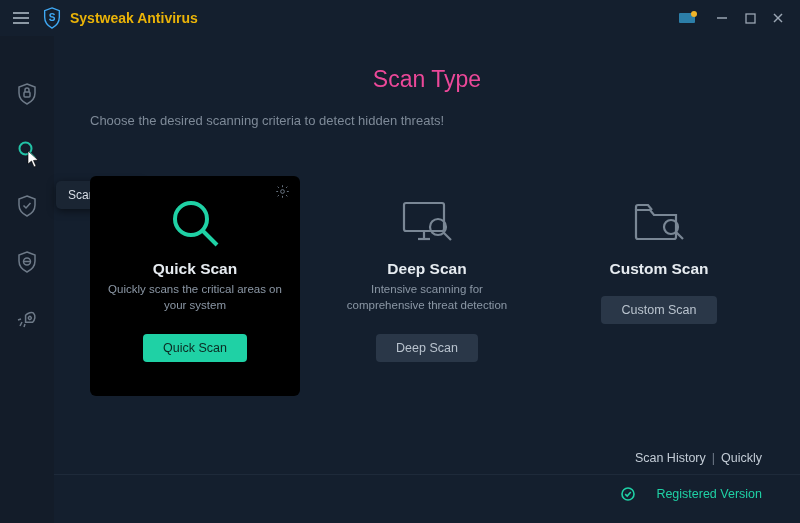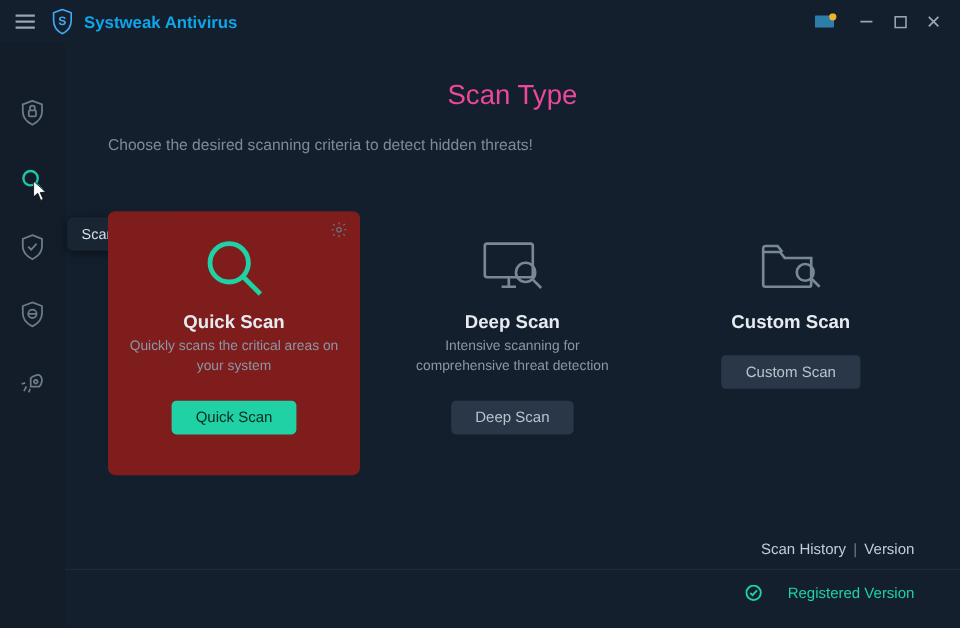--- a/index.html
+++ b/index.html
@@ -3,38 +3,38 @@
 <meta charset="utf-8">
 <style>
   * { box-sizing: border-box; margin: 0; padding: 0; font-family: "Segoe UI", Arial, sans-serif; }
   html, body { width: 800px; height: 523px; overflow: hidden; background: #0f1824; }
   .root { width: 800px; height: 523px; display: flex; flex-direction: column; background: #141f2e; }
   .titlebar { height: 36px; display: flex; align-items: center; padding: 0 8px 0 4px; color: #cfd6df; }
   .hamburger { width: 34px; height: 36px; display: flex; align-items: center; justify-content: center; cursor: pointer; }
   .hamburger svg { stroke: #9aa6b3; }
   .logo-wrap { display: flex; align-items: center; gap: 8px; margin-left: 4px; }
   .logo-badge { width: 20px; height: 22px; }
-  .app-title { font-size: 14px; font-weight: 600; color: #0ea5e9; }
+  .app-title { font-size: 14px; font-weight: 600; color: #eab308; }
   .titlebar-spacer { flex: 1; }
   .premium-badge { width: 22px; height: 14px; display:flex; align-items:center; justify-content:center; margin-right: 8px; }
   .win-btn { width: 28px; height: 28px; display: flex; align-items: center; justify-content: center; cursor: pointer; color: #9aa6b3; }
   .win-btn svg { stroke: #9aa6b3; }
   .body-row { flex: 1; display: flex; min-height: 0; }
   .sidebar { width: 54px; background: #131c29; display: flex; flex-direction: column; align-items: center; padding-top: 44px; gap: 28px; position: relative; }
   .nav-item { width: 28px; height: 28px; display: flex; align-items: center; justify-content: center; cursor: pointer; border-radius: 4px; position: relative; }
   .nav-item svg { stroke: #6e7a88; fill: none; }
   .nav-item.active svg { stroke: #22c3a6; }
   .cursor-icon { position: absolute; top: 14px; left: 14px; }
   .tooltip { position: absolute; left: 56px; top: 145px; background: #1a2533; color: #d8dee6; font-size: 12px; padding: 7px 12px; border-radius: 5px; white-space: nowrap; box-shadow: 0 2px 8px rgba(0,0,0,0.5); }
   .content { flex: 1; display: flex; flex-direction: column; padding: 30px 36px 10px 36px; color: #c9d2dc; position: relative; }
   .page-title { text-align: center; font-size: 23px; font-weight: 400; color: #ec4899; }
   .page-sub { text-align: left; font-size: 13px; color: #7e8a98; margin-top: 20px; }
   .cards { display: flex; justify-content: space-between; margin-top: 48px; gap: 10px; }
   .card { width: 210px; height: 220px; border-radius: 6px; display: flex; flex-direction: column; align-items: center; padding: 14px 18px 16px 18px; position: relative; }
-  .card.selected { background: #7f1d1d; }
+  .card.selected { background: #000000; }
   .gear-corner { position: absolute; top: 8px; right: 10px; cursor: pointer; }
   .gear-corner svg { stroke: #6e7a88; fill: none; }
   .card-icon { height: 62px; width: 62px; display: flex; align-items: center; justify-content: center; margin-top: 2px; }
   .card-title { font-size: 15.5px; font-weight: 600; color: #e6ebf0; margin-top: 6px; }
   .card-desc { font-size: 11.5px; color: #8b97a5; text-align: center; margin-top: 4px; line-height: 1.35; min-height: 34px; }
   .card-btn { margin-top: 18px; padding: 7px 20px; font-size: 12.5px; border: none; border-radius: 4px; cursor: pointer; }
   .card-btn.primary { background: #1fd1a5; color: #0b2a22; font-weight: 500; }
   .card-btn.ghost { background: #2a3748; color: #b9c3ce; }
   .footer-links { position: absolute; right: 38px; bottom: 58px; font-size: 12.5px; color: #c3ccd6; display: flex; gap: 6px; align-items: center; }
   .footer-links .sep { color: #6e7a88; }
@@ -180,21 +180,21 @@
           </div>
           <div class="card-title">Custom Scan</div>
           <button class="card-btn ghost">Custom Scan</button>
         </div>
 
       </div>
 
       <div class="footer-links">
         <span class="link">Scan History</span>
         <span class="sep">|</span>
-        <span class="link">Version</span>
+        <span class="link">Quickly</span>
       </div>
 
       <div class="divider"></div>
 
       <div class="reg-row">
         <svg width="14" height="14" viewBox="0 0 14 14" stroke-width="1.6">
           <circle cx="7" cy="7" r="6"></circle>
             <path d="M4.2 7.2 L6.2 9 L9.8 5"></path>
         </svg>
         <span>Registered Version</span>

